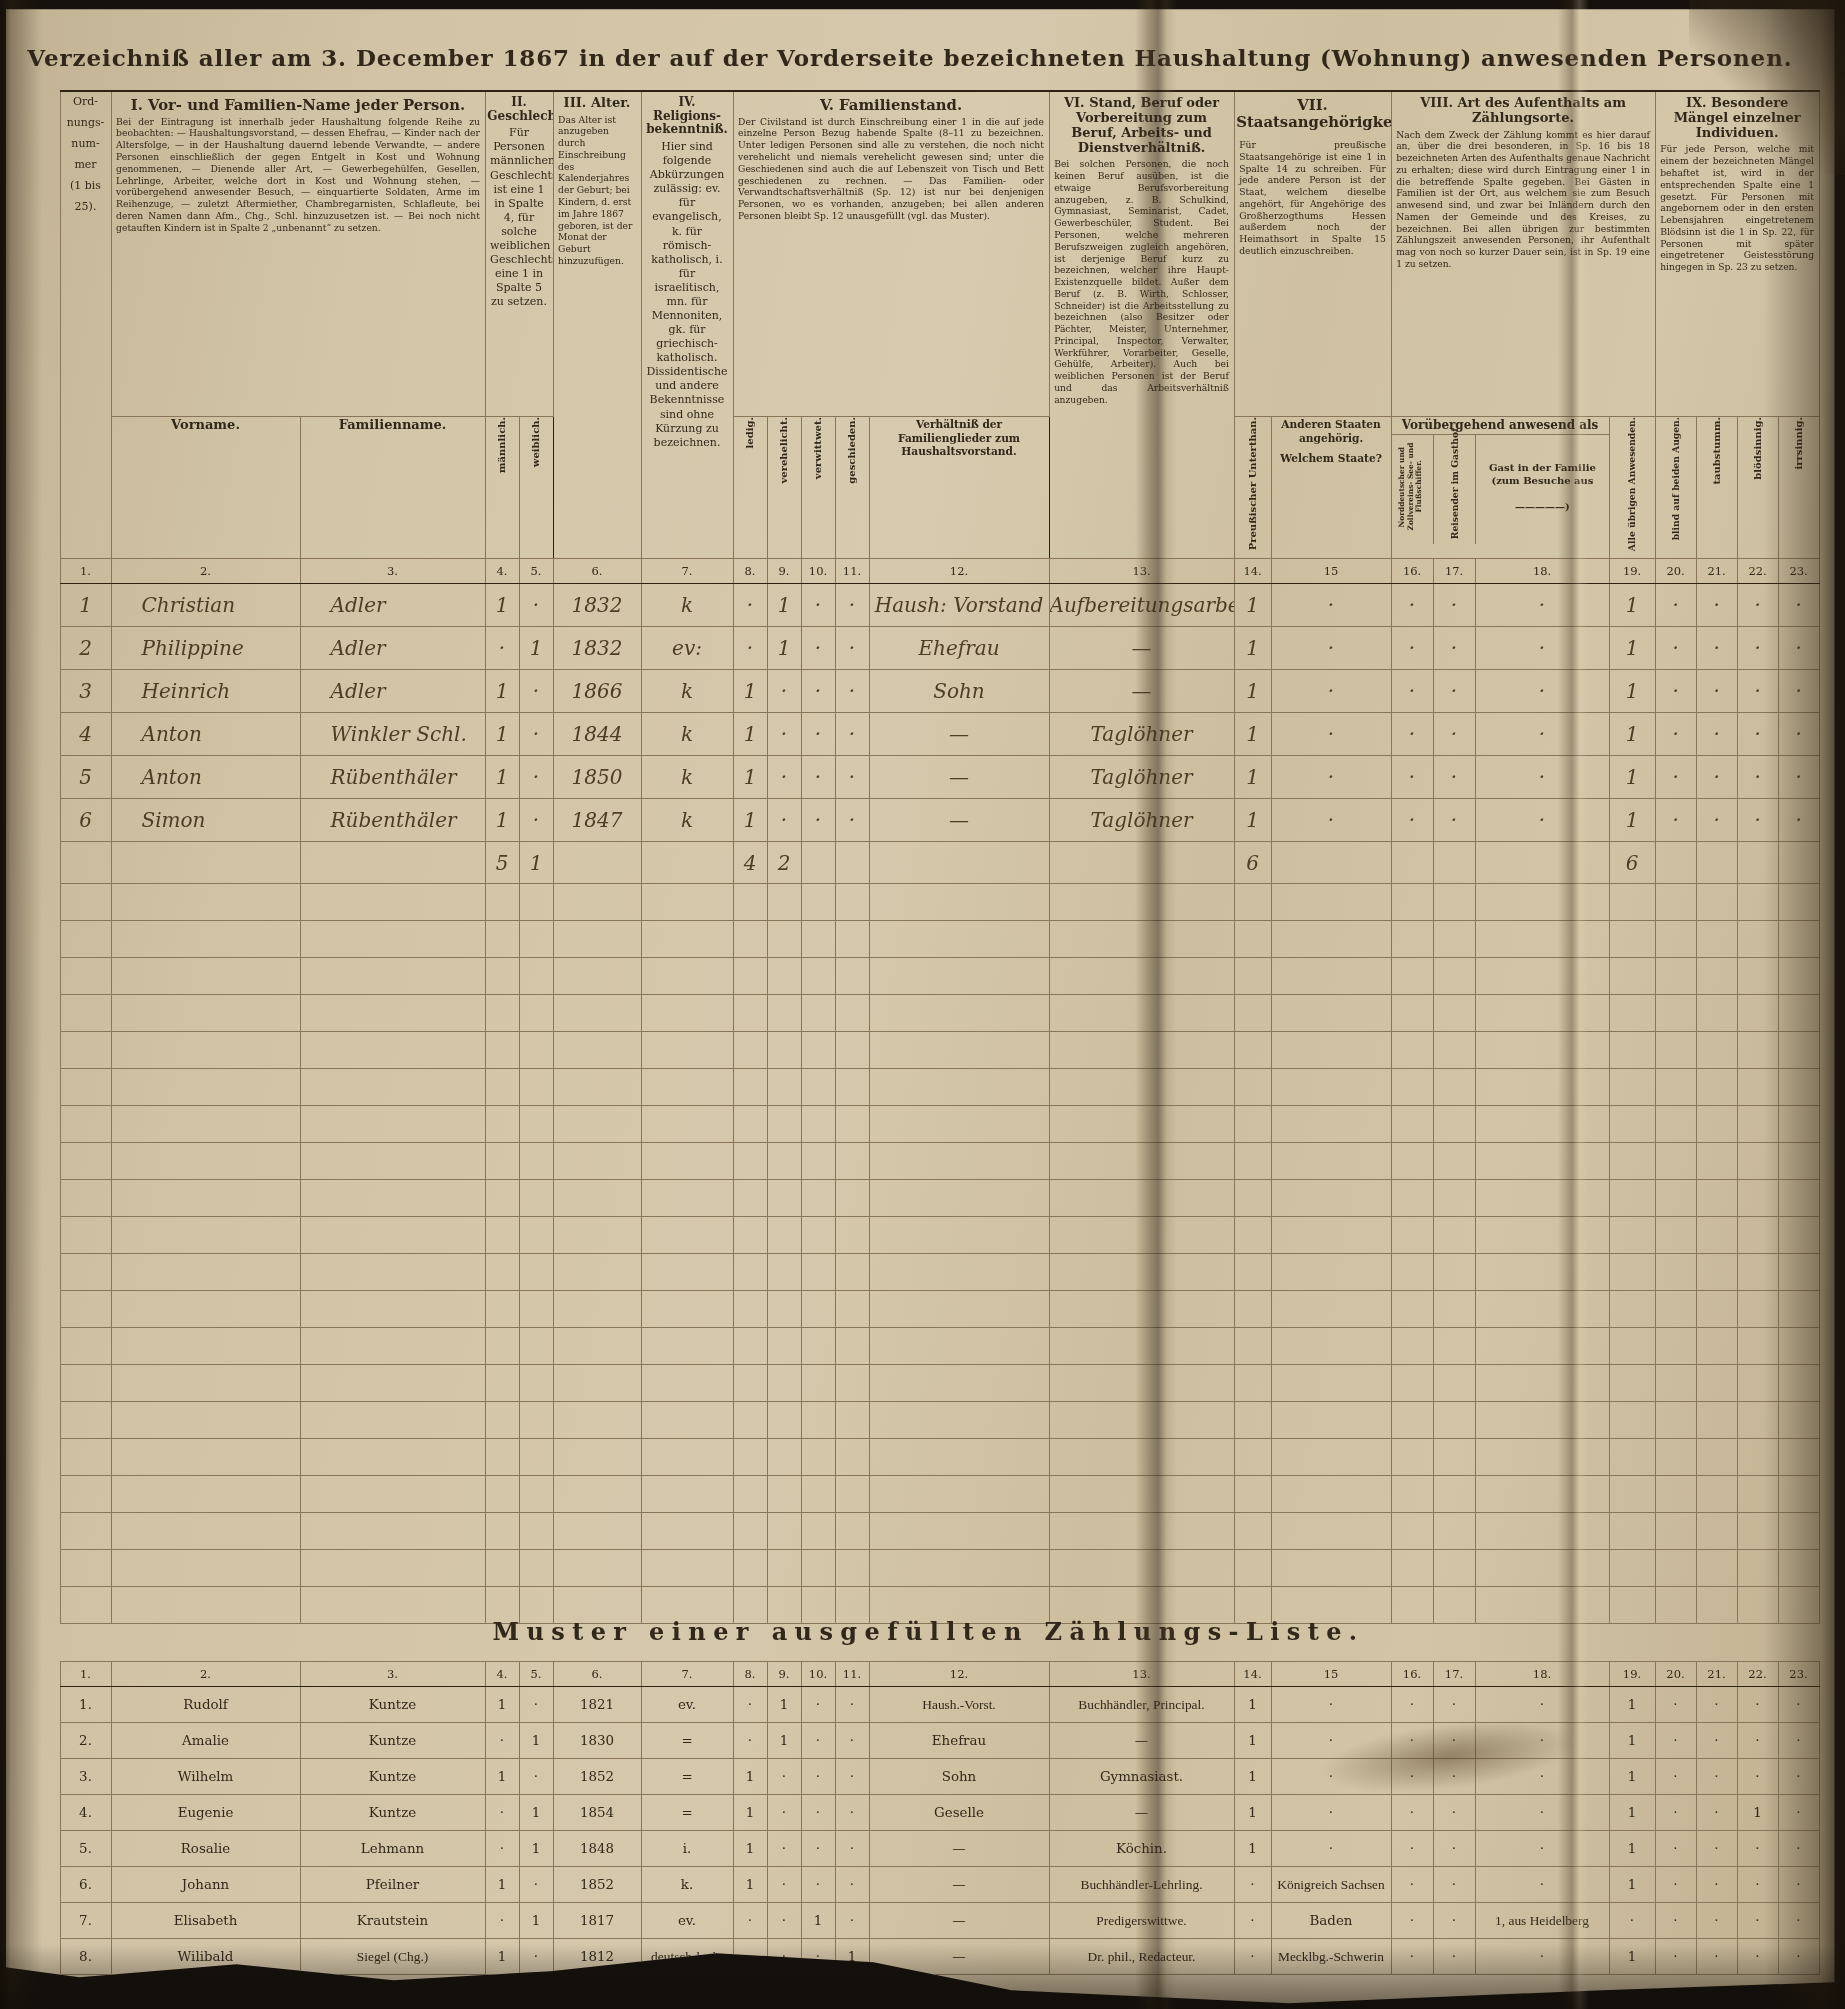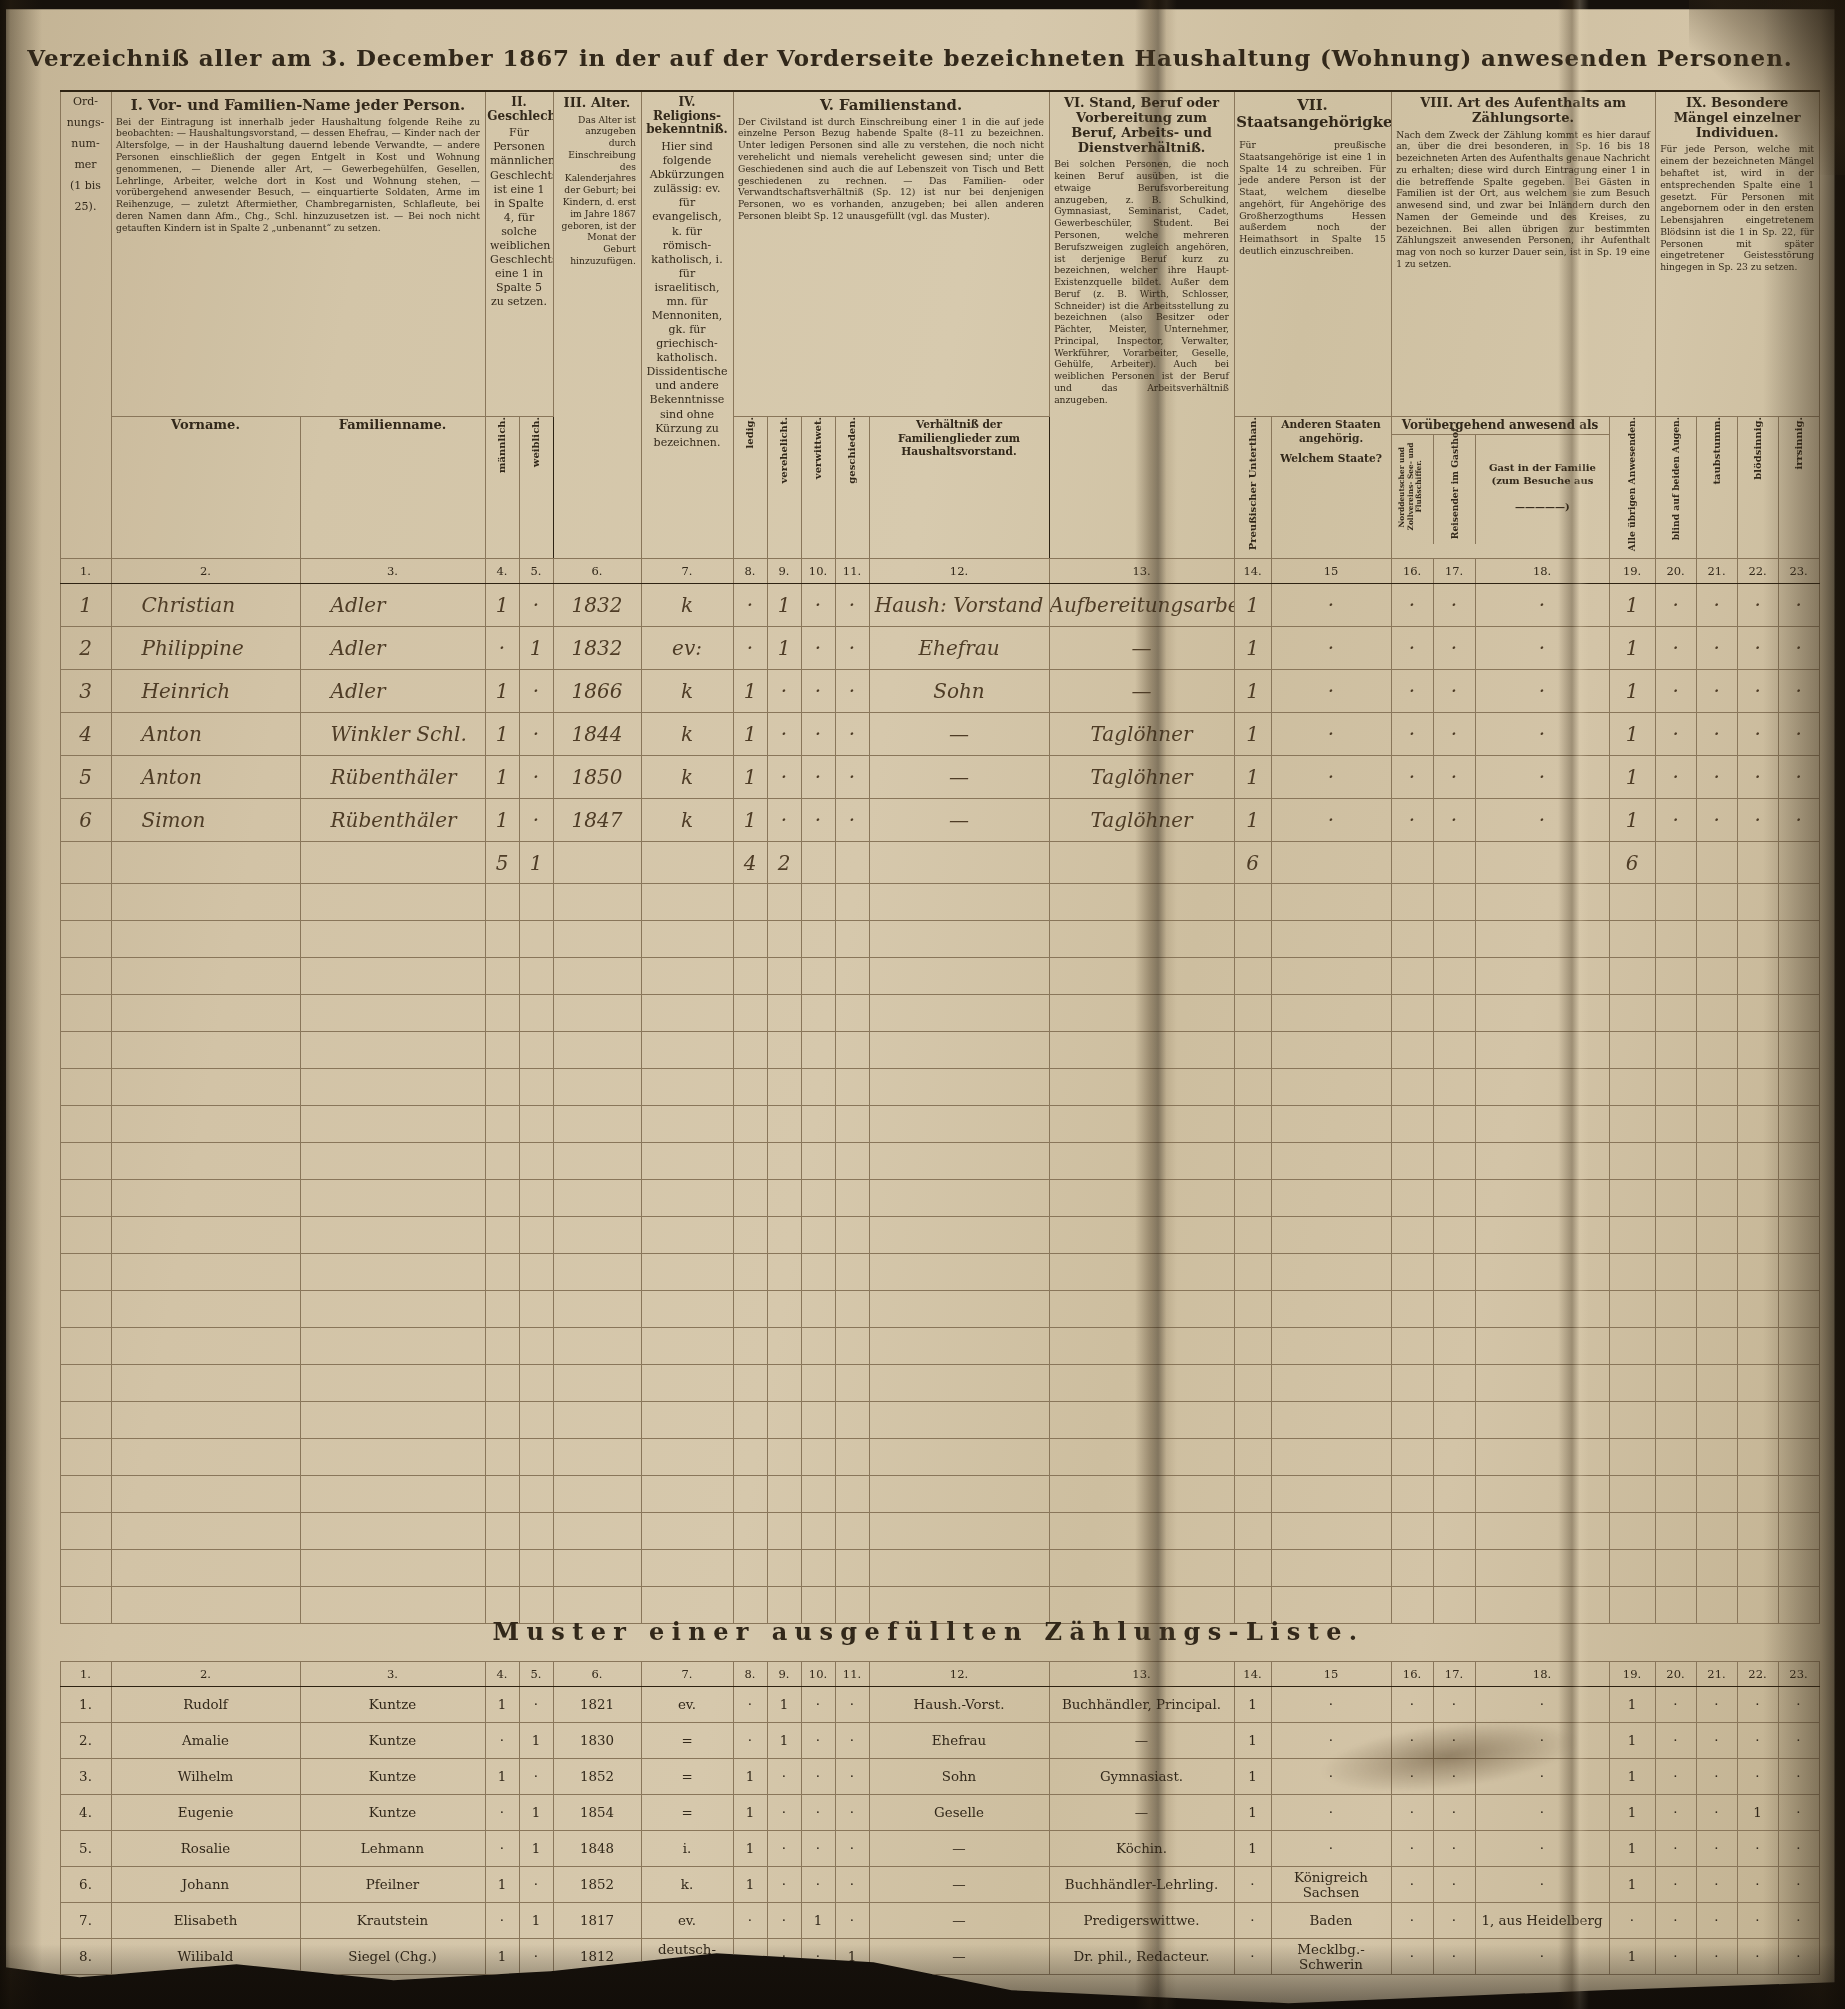--- a/index.html
+++ b/index.html
@@ -50,21 +50,21 @@
   tr.numrow td{font-size:11.5px;height:24px;border-bottom:1.8px solid #2e2313;font-weight:normal;}
   
   tr.entry td{height:42px;font-size:20px;}
   td.hw{font-style:italic;color:#4e3c26;font-family:"DejaVu Serif","Liberation Serif",serif;
         white-space:nowrap;}
   td.hw-name{text-align:left;padding-left:30px;}
   td.hw-small{font-size:12px;}
   tr.sum td{height:41px;font-size:20px;font-style:italic;color:#4e3c26;}
   tr.empty td{height:36px;}
   tr.mrow td{height:35px;font-size:13.4px;}
-  td.m-sm{font-size:9.2px;}
+  td.m-sm{font-size:9.2px;font-family:Liberation Serif, serif;}
   .dotc{font-size:14.8px;}
   #muster-title{position:absolute;left:0;top:1608px;width:1846px;text-align:center;
     font-size:24px;font-weight:bold;letter-spacing:7.4px;color:#32281a;}
   #form-title{position:absolute;left:0;top:35px;width:1809px;text-align:center;
     font-size:23px;font-weight:bold;color:#32281a;letter-spacing:0.9px;}
 </style>
 </head>
 <body>
 
 <div id="canvas">
@@ -113,21 +113,21 @@
           <td colspan="2" class="btop bheavy">
             <div class="gtitle">I. Vor- und Familien-Name jeder Person.</div>
             <div class="gdesc">Bei der Eintragung ist innerhalb jeder Haushaltung folgende Reihe zu beobachten: — Haushaltungsvorstand, — dessen Ehefrau, — Kinder nach der Altersfolge, — in der Haushaltung dauernd lebende Verwandte, — andere Personen einschließlich der gegen Entgelt in Kost und Wohnung genommenen, — Dienende aller Art, — Gewerbegehülfen, Gesellen, Lehrlinge, Arbeiter, welche dort in Kost und Wohnung stehen, — vorübergehend anwesender Besuch, — einquartierte Soldaten, Arme im Reihenzuge, — zuletzt Aftermiether, Chambregarnisten, Schlafleute, bei deren Namen dann Afm., Chg., Schl. hinzuzusetzen ist. — Bei noch nicht getauften Kindern ist in Spalte 2 „unbenannt“ zu setzen.</div>
           </td>
           <td colspan="2" class="btop bheavy">
             <div class="gtitle" style="font-size:12px">II. Geschlecht.</div>
             <div class="gdesc gdesc-sm" style="text-align:center">Für Personen männlichen Geschlechts ist eine 1 in Spalte 4, für solche weiblichen Geschlechts eine 1 in Spalte 5 zu setzen.</div>
           </td>
           <td rowspan="2" class="btop bheavy" style="vertical-align:top">
             <div class="gtitle" style="font-size:13px">III. Alter.</div>
-            <div class="gdesc" style="text-align:right">Das Alter ist anzugeben durch Einschreibung des Kalenderjahres der Geburt; bei Kindern, d. erst im Jahre 1867 geboren, ist der Monat der Geburt hinzuzufügen.</div>
+            <div class="gdesc" style="text-align:left">Das Alter ist anzugeben durch Einschreibung des Kalenderjahres der Geburt; bei Kindern, d. erst im Jahre 1867 geboren, ist der Monat der Geburt hinzuzufügen.</div>
           </td>
           <td rowspan="2" class="btop bheavy" style="vertical-align:top">
             <div class="gtitle" style="font-size:12px">IV. Religions­bekenntniß.</div>
             <div class="gdesc gdesc-sm" style="text-align:center">Hier sind folgende Abkürzungen zulässig: ev. für evangelisch, k. für römisch-katholisch, i. für israelitisch, mn. für Mennoniten, gk. für griechisch-katholisch. Dissidentische und andere Bekenntnisse sind ohne Kürzung zu bezeichnen.</div>
           </td>
           <td colspan="5" class="btop bheavy">
             <div class="gtitle">V. Familienstand.</div>
             <div class="gdesc">Der Civilstand ist durch Einschreibung einer 1 in die auf jede einzelne Person Bezug habende Spalte (8–11 zu bezeichnen. Unter ledigen Personen sind alle zu verstehen, die noch nicht verehelicht und niemals verehelicht gewesen sind; unter die Geschiedenen sind auch die auf Lebenszeit von Tisch und Bett geschiedenen zu rechnen. — Das Familien- oder Verwandtschaftsverhältniß (Sp. 12) ist nur bei denjenigen Personen, wo es vorhanden, anzugeben; bei allen anderen Personen bleibt Sp. 12 unausgefüllt (vgl. das Muster).</div>
           </td>
           <td rowspan="2" class="btop bheavy" style="vertical-align:top">

